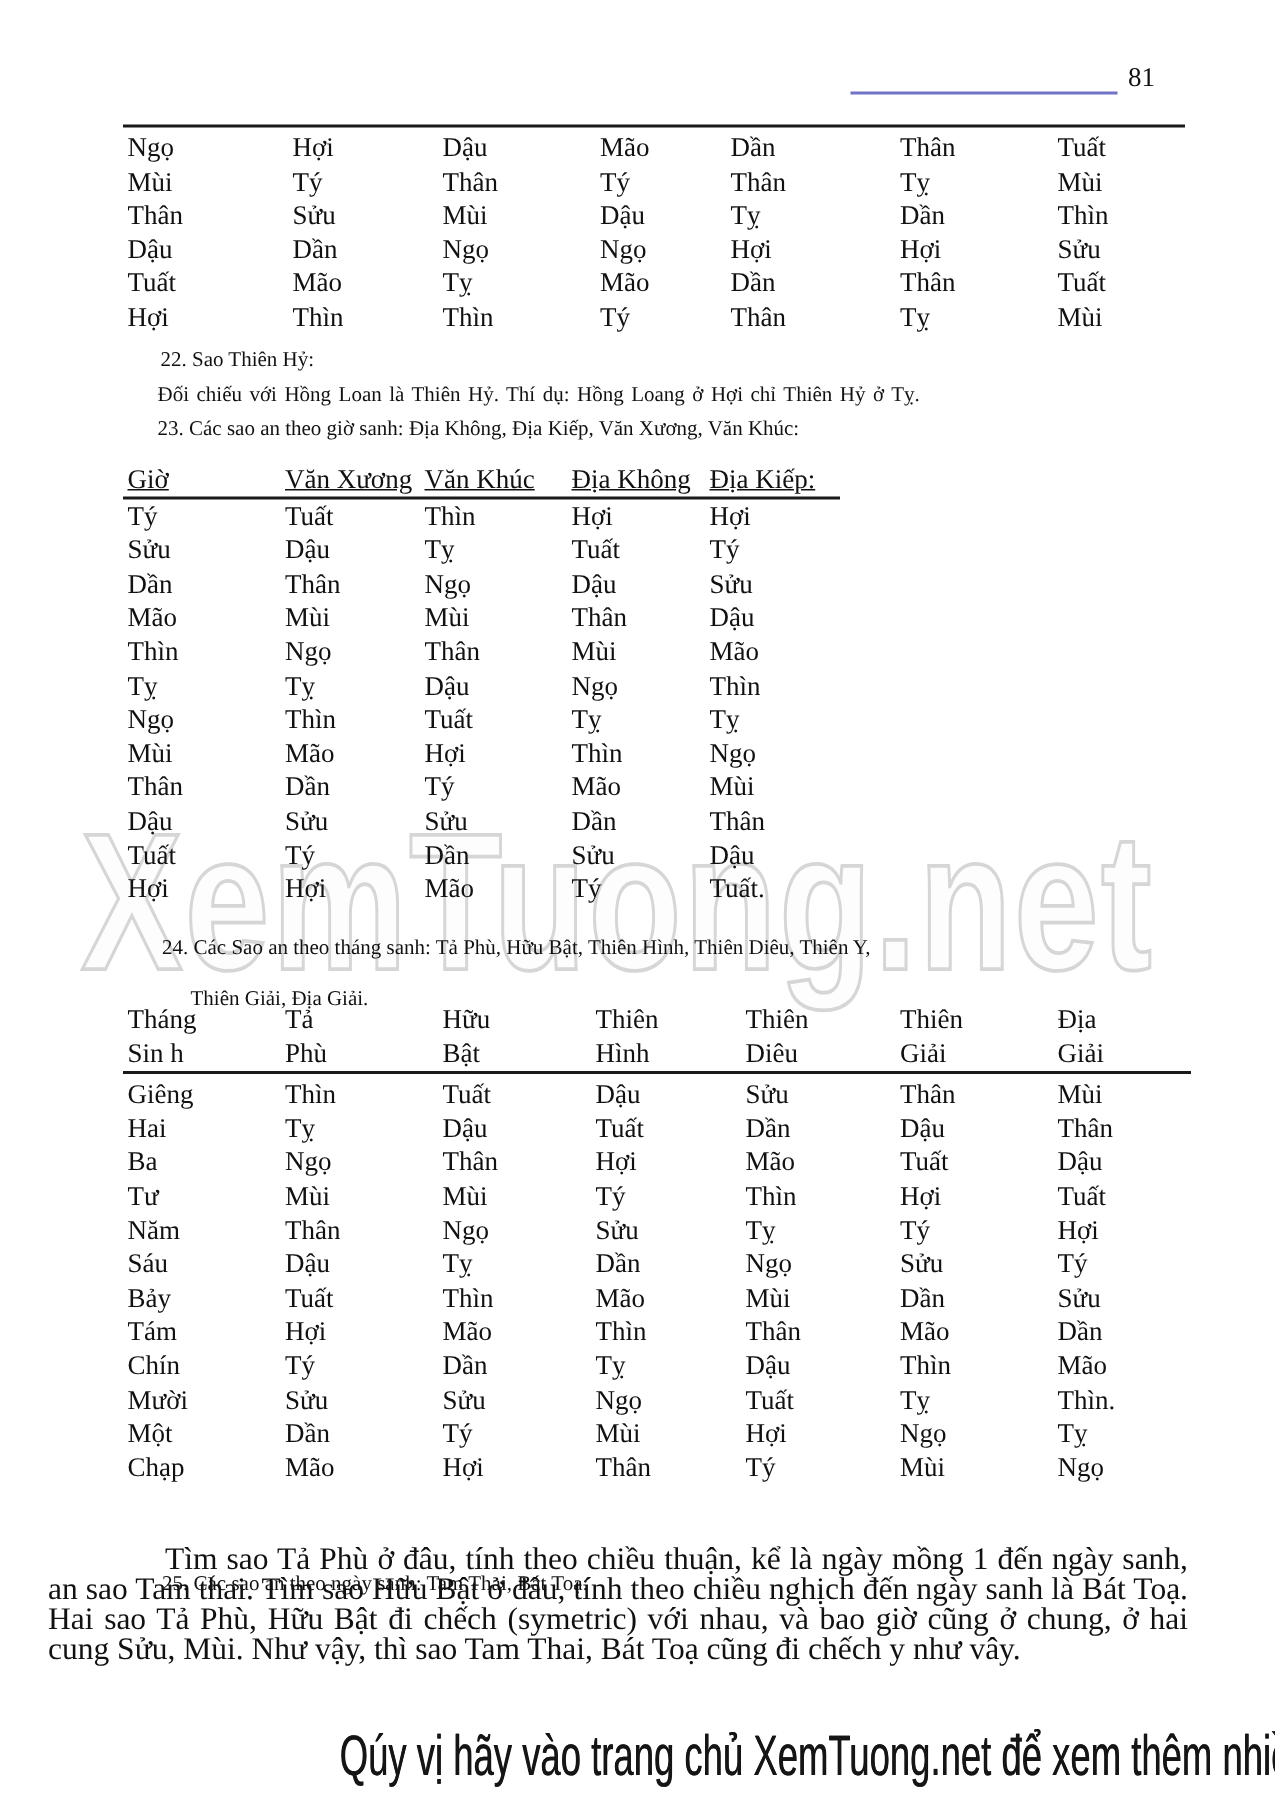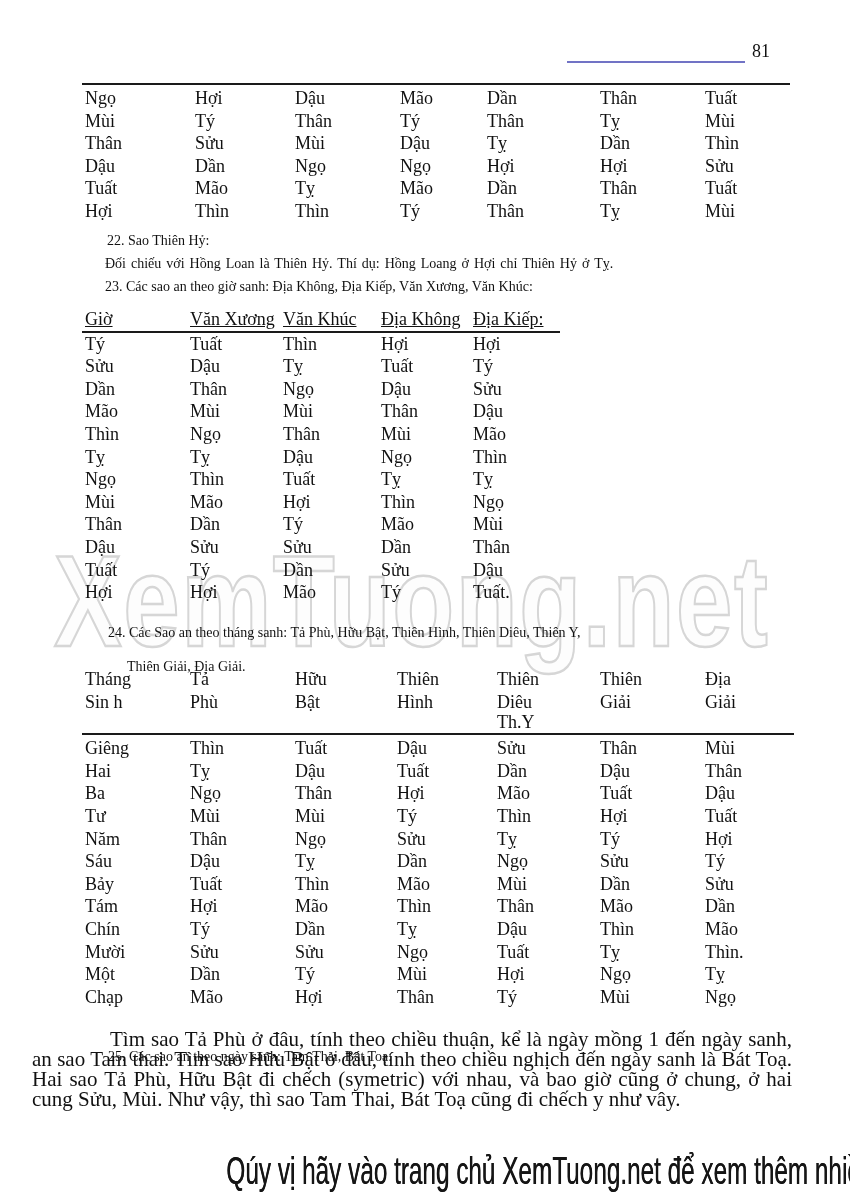--- a/index.html
+++ b/index.html
@@ -274,29 +274,20 @@
         </div>
         <div class="trow">
           <div class="tcell">Sin h</div>
           <div class="tcell">Phù</div>
           <div class="tcell">Bật</div>
           <div class="tcell">Hình</div>
           <div class="tcell">Diêu</div>
           <div class="tcell">Giải</div>
           <div class="tcell">Giải</div>
         </div>
-        <div class="trow">
-          <div class="tcell"></div>
-          <div class="tcell"></div>
-          <div class="tcell"></div>
-          <div class="tcell"></div>
-          <div class="tcell">Th.Y</div>
-          <div class="tcell"></div>
-          <div class="tcell"></div>
-        </div>
       </div>
     <div class="t24-body">
         <div class="trow">
           <div class="tcell">Giêng</div>
           <div class="tcell">Thìn</div>
           <div class="tcell">Tuất</div>
           <div class="tcell">Dậu</div>
           <div class="tcell">Sửu</div>
           <div class="tcell">Thân</div>
           <div class="tcell">Mùi</div>

